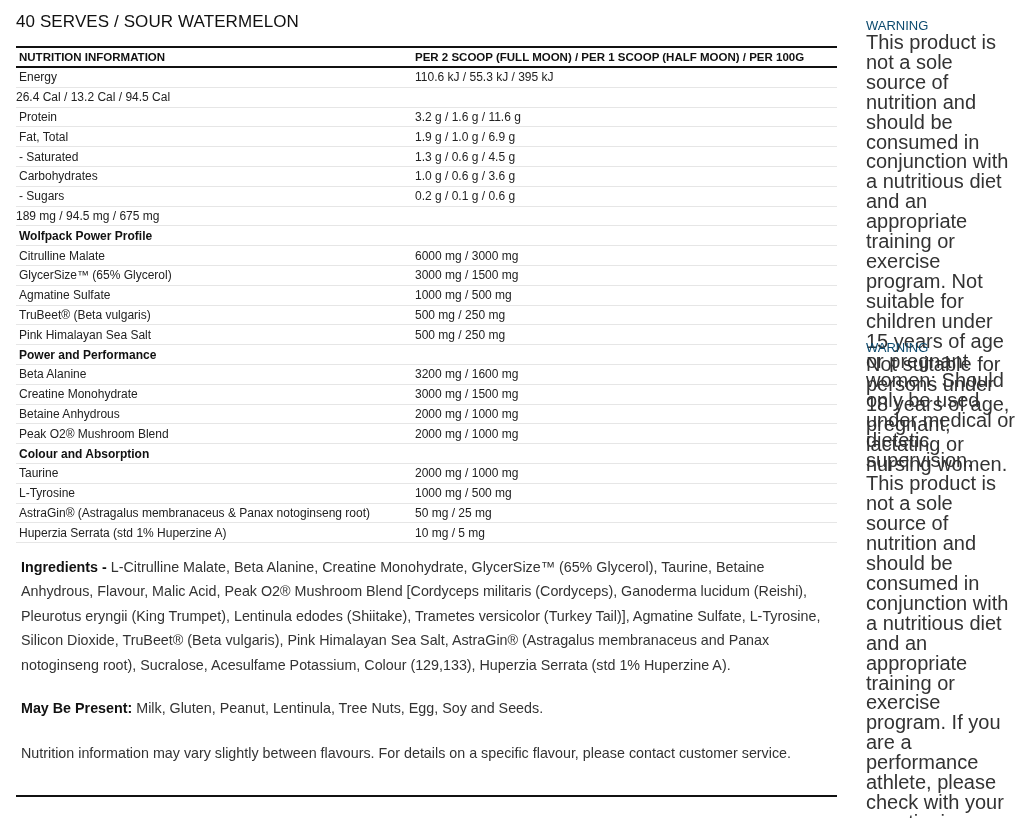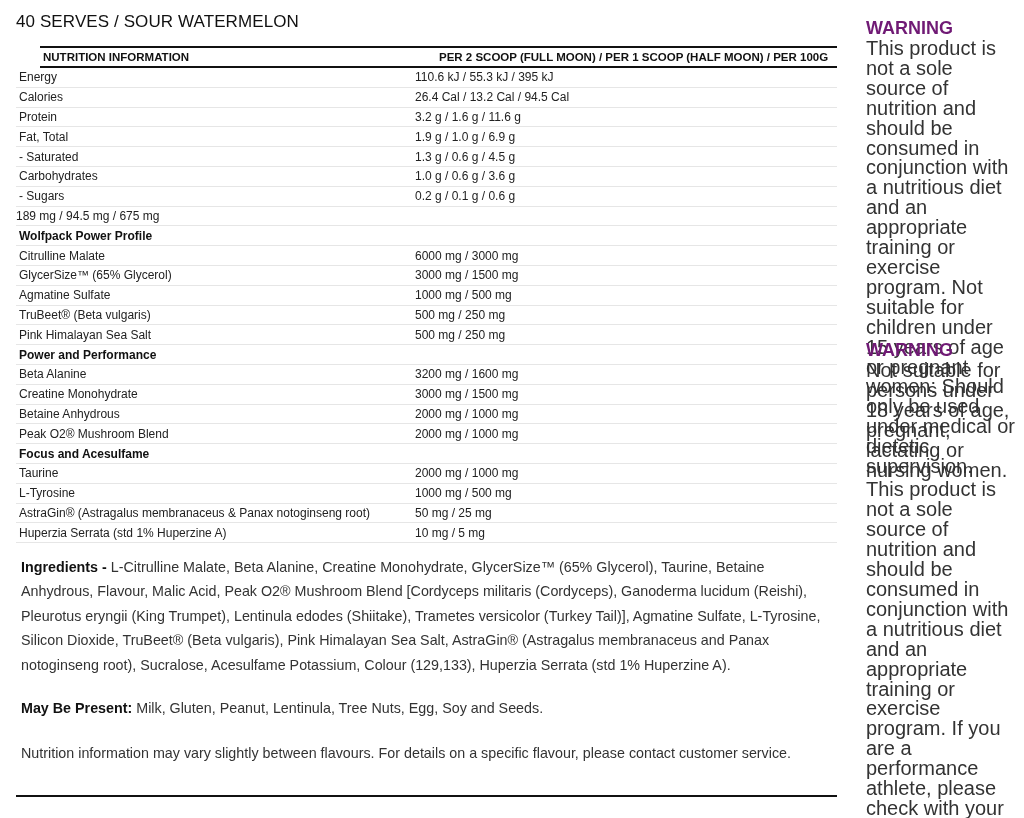--- a/index.html
+++ b/index.html
@@ -11,21 +11,21 @@
   .left { position: absolute; left: 16px; top: 0; width: 821px; }
   .title {
     position: absolute; left: 0; top: 12px;
     font-size: 17px; font-weight: normal; letter-spacing: 0.1px; color: #111;
     white-space: nowrap;
   }
   .table { position: absolute; left: 0; top: 46px; width: 821px; }
   .thead {
     display: flex; height: 18px; align-items: center;
     border-top: 2px solid #111; border-bottom: 2px solid #111;
-    font-size: 11.5px; font-weight: bold; color: #111; margin-left: 24px;
+    font-size: 11.5px; font-weight: bold; color: #111;
   }
   .thead .c1 { width: 396px; padding-left: 3px; }
   .thead .c2 { flex: 1; }
   .row {
     display: flex; height: 18.8px; align-items: center;
     border-bottom: 1px solid #e6e6e6;
     font-size: 12px; color: #222; justify-content: flex-end;
   }
   .row .c1 { width: 396px; padding-left: 3px; white-space: nowrap; }
   .row .c2 { flex: 1; white-space: nowrap; }
@@ -43,21 +43,21 @@
   .note {
     position: absolute; left: 5px; top: 745px; width: 812px;
     font-size: 14.3px; color: #333; white-space: nowrap;
   }
   .bottom-rule {
     position: absolute; left: 0; top: 795px; width: 821px;
     border-top: 2px solid #111;
   }
   .right { position: absolute; left: 866px; top: 0; width: 150px; }
   .warn-title {
-    font-size: 18px; font-weight: bold; color: #701a75;
+    font-size: 13px; font-weight: normal; color: #0c4a6e;
   }
   .warn-text {
     font-size: 20px; line-height: 19.9px; color: #333;
   }
   .w1 { position: absolute; left: 0; top: 18px; }
   .w2 { position: absolute; left: 0; top: 340px; }
 </style>
 </head>
 <body>
 
@@ -68,21 +68,20 @@
     <div class="thead">
       <div class="c1">NUTRITION INFORMATION</div>
       <div class="c2">PER 2 SCOOP (FULL MOON) / PER 1 SCOOP (HALF MOON) / PER 100G</div>
     </div>
     <div id="rows">
         <div class="row">
           <div class="c1">Energy</div>
           <div class="c2">110.6 kJ / 55.3 kJ / 395 kJ</div>
         </div>
         <div class="row">
-          <div class="c1">Calories</div>
           <div class="c2">26.4 Cal / 13.2 Cal / 94.5 Cal</div>
         </div>
         <div class="row">
           <div class="c1">Protein</div>
           <div class="c2">3.2 g / 1.6 g / 11.6 g</div>
         </div>
         <div class="row">
           <div class="c1">Fat, Total</div>
           <div class="c2">1.9 g / 1.0 g / 6.9 g</div>
         </div>
@@ -139,21 +138,21 @@
         </div>
         <div class="row">
           <div class="c1">Betaine Anhydrous</div>
           <div class="c2">2000 mg / 1000 mg</div>
         </div>
         <div class="row">
           <div class="c1">Peak O2® Mushroom Blend</div>
           <div class="c2">2000 mg / 1000 mg</div>
         </div>
         <div class="row section">
-          <div class="c1">Focus and Acesulfame</div>
+          <div class="c1">Colour and Absorption</div>
           <div class="c2"></div>
         </div>
         <div class="row">
           <div class="c1">Taurine</div>
           <div class="c2">2000 mg / 1000 mg</div>
         </div>
         <div class="row">
           <div class="c1">L-Tyrosine</div>
           <div class="c2">1000 mg / 500 mg</div>
         </div>

